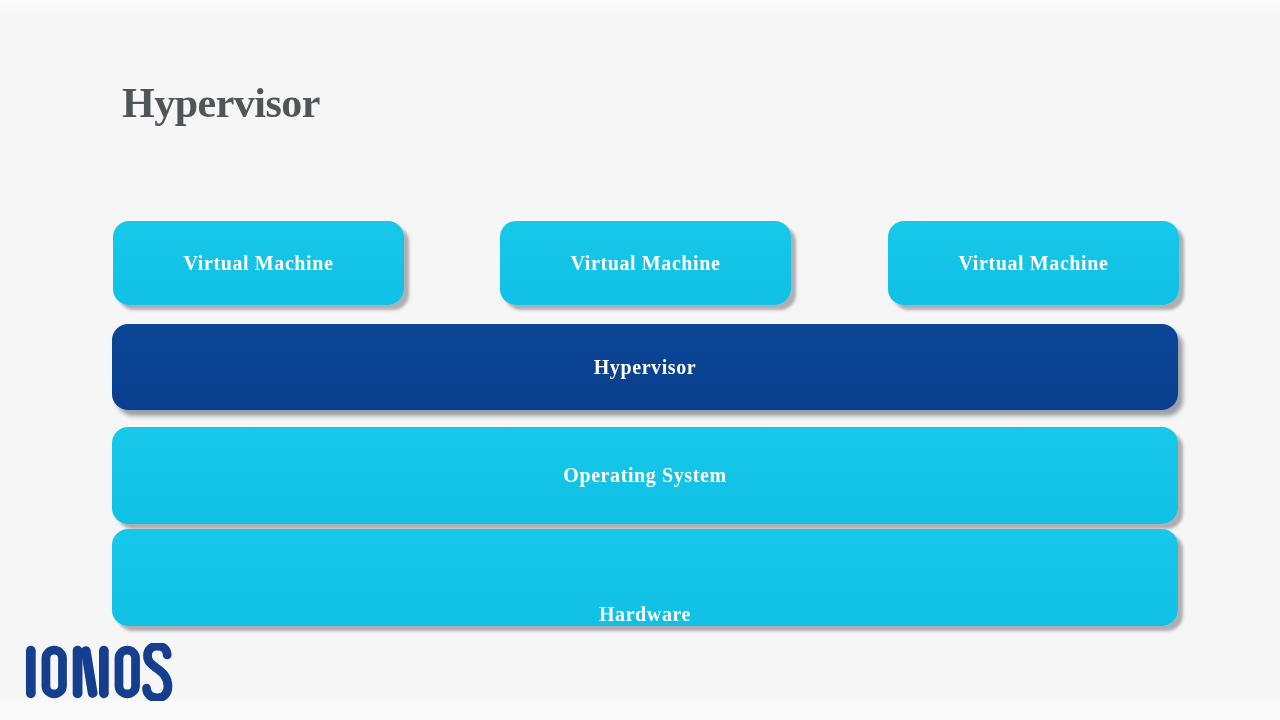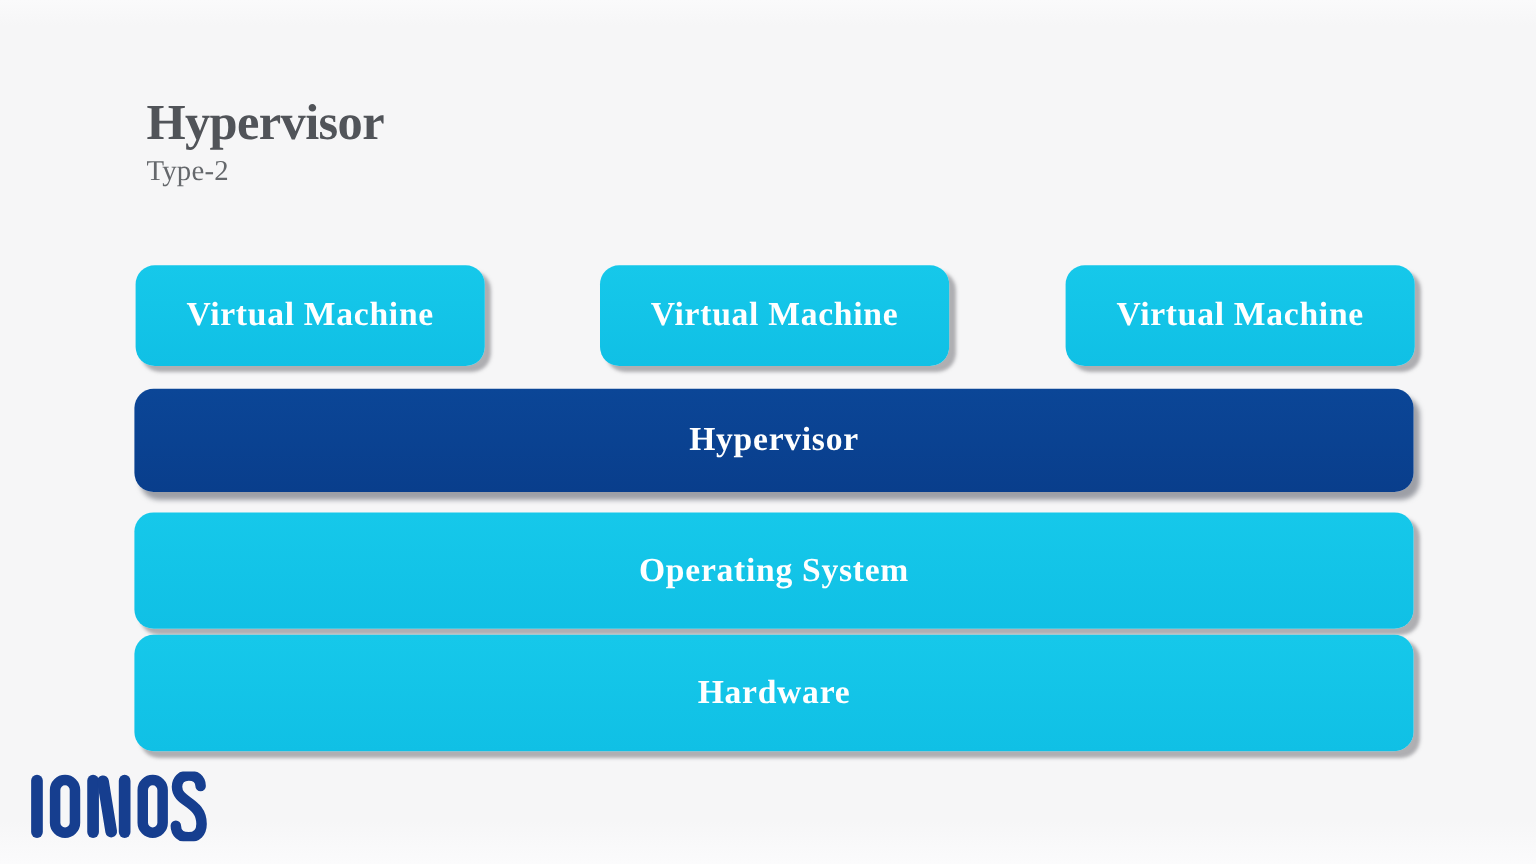--- a/index.html
+++ b/index.html
@@ -32,59 +32,58 @@
 
   
   .box {
     position: absolute;
     border-radius: 16px;
     display: flex;
     align-items: center;
     justify-content: center;
     color: #ffffff;
     font-weight: 700;
-    font-size: 28px;
+    font-size: 20px;
     letter-spacing: 0.6px;
     box-shadow: 5px 5px 3px rgba(104, 104, 110, 0.5);
   }
   .box--cyan { background: linear-gradient(180deg, #16c8ea 0%, #10c0e5 100%); }
   .box--accent {
     background: linear-gradient(180deg, #0b4697 0%, #093e8c 100%);
     box-shadow: 5px 6px 4px rgba(84, 88, 100, 0.55);
   }
 
   .vm  { top: 221px; width: 291px; height: 84px; }
   .vm--1 { left: 113px; }
   .vm--2 { left: 500px; }
   .vm--3 { left: 888px; }
 
   .layer { left: 112px; width: 1066px; height: 97px; }
   .layer--hypervisor { top: 324px; height: 86px; }
   .layer--os         { top: 427px; }
-  .layer--hw         { top: 529px; }
+  .layer--hw         { top: 529px; align-items: flex-end; }
 
   
   .logo {
     position: absolute;
     left: 24px;
     top: 643px;
     width: 150px;
     height: 58px;
   }
   .logo .ink   { fill: #163e8f; }
   .logo .line  { stroke: #163e8f; fill: none; }
 </style>
 </head>
 <body>
 
 <div class="stage">
 
   <header class="header">
     <h1 class="title">Hypervisor</h1>
-    <div class="subtitle">Type-2</div>
   </header>
 
   <div>
 
     <div class="box box--cyan vm vm--1">
       <span>Virtual Machine</span>
     </div>
     <div class="box box--cyan vm vm--2">
       <span>Virtual Machine</span>
     </div>

